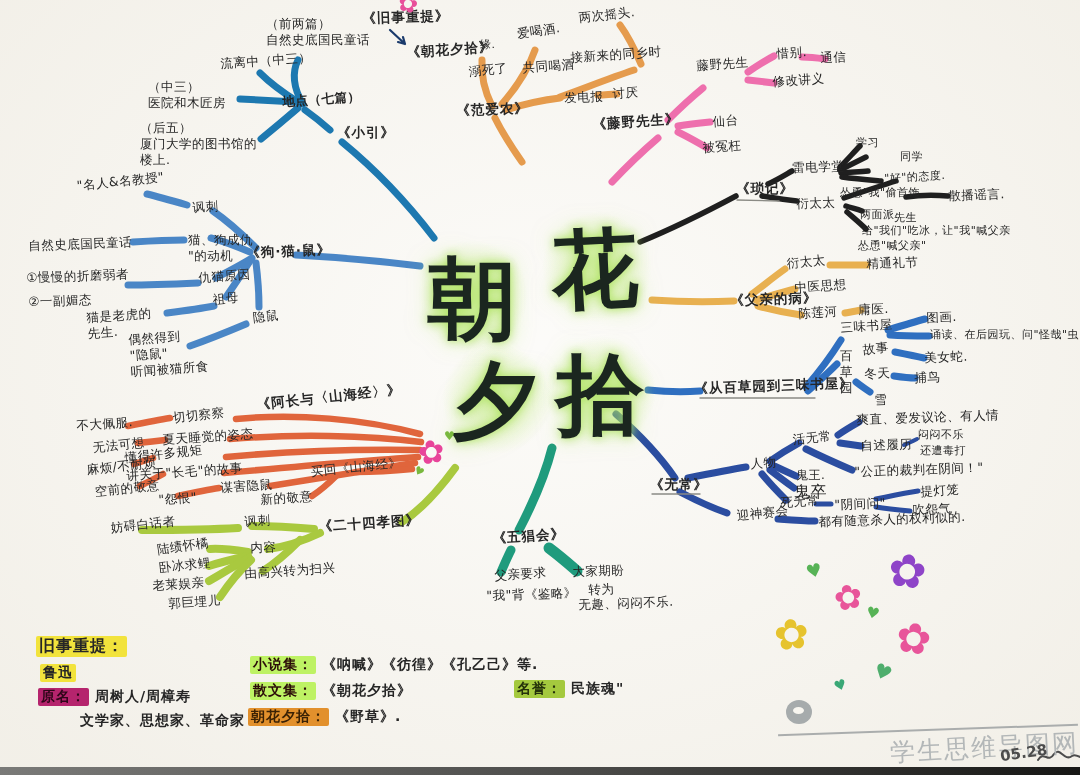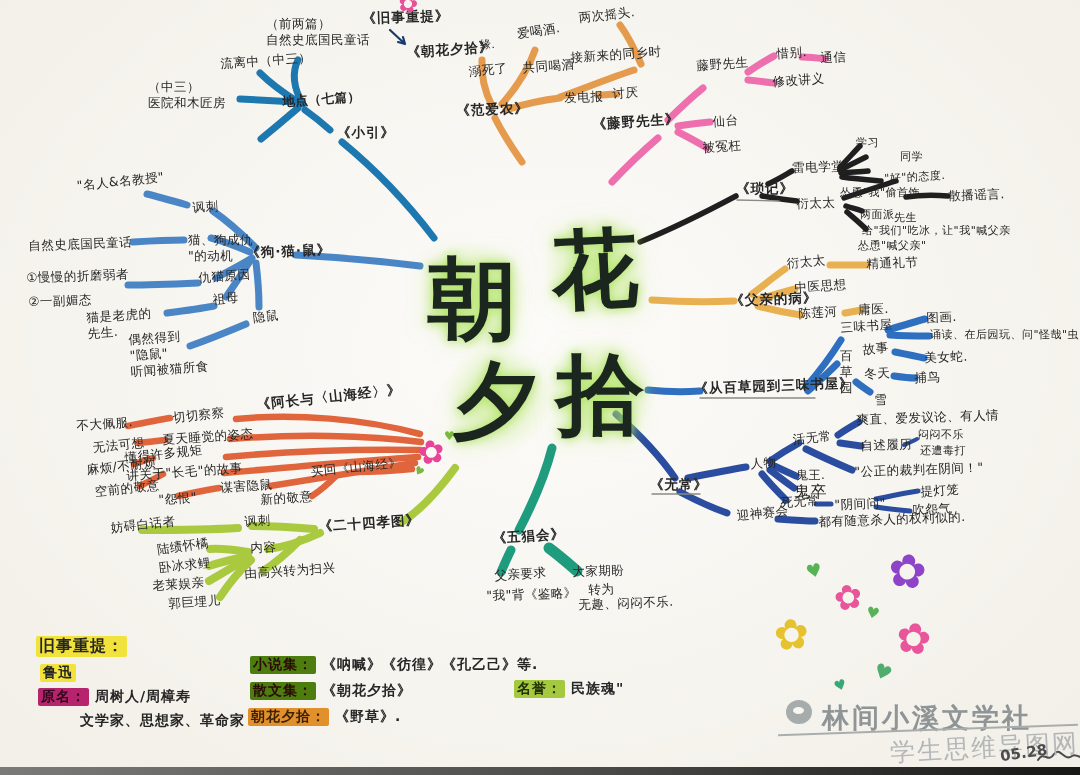--- a/index.html
+++ b/index.html
@@ -16,21 +16,21 @@
   .sm{font-size:11px;}
   .ti{position:absolute;z-index:3;font-family:"DejaVu Serif","Liberation Serif",serif;
       font-weight:bold;color:#1b261f;
       text-shadow:0 0 10px rgba(170,225,90,.95), 0 0 22px rgba(170,225,90,.55);}
   .glow{position:absolute;z-index:2;border-radius:50%;
       background:radial-gradient(closest-side, rgba(186,232,108,.5), rgba(186,232,108,0));}
   .flower{position:absolute;z-index:3;line-height:1;transform-origin:center;}
   .heart{position:absolute;z-index:3;line-height:1;transform-origin:center;}
   .hl{display:inline-block;padding:0 3px;border-radius:2px;}
   .hl-yellow{background:#f2e33c;}
-  .hl-red{background:#4d7c0f;color:#2b0c08;}
+  .hl-red{background:#bef264;color:#2b0c08;}
   .hl-magenta{background:#b5246d;color:#2e0619;}
   .hl-orange{background:#e2902c;color:#3a2104;}
   .hl-green{background:#a4c93e;color:#23300a;}
   .legend-line{position:absolute;z-index:3;font-size:14px;color:#262626;font-weight:bold;letter-spacing:1px;}
   .wm{position:absolute;z-index:4;color:#8f9496;}
   .bubble{position:absolute;z-index:4;width:26px;height:24px;background:#a6abac;border-radius:50% 50% 50% 50%;}
   .bubble::after{content:"";position:absolute;left:3px;bottom:-5px;width:0;height:0;
       border:6px solid transparent;border-top-color:#a6abac;transform:rotate(20deg);}
   .bubble::before{content:"";position:absolute;left:7px;top:7px;width:11px;height:7px;
       border-radius:50%;background:#f8f6f0;}
@@ -179,20 +179,23 @@
 
   <div class="lbl node" style="left:362px;top:10px;transform:rotate(-2deg);">《旧事重提》</div>
   <div class="lbl node" style="left:406px;top:44px;transform:rotate(-4deg);">《朝花夕拾》</div>
   <div class="lbl node" style="left:337px;top:124px;">《小引》</div>
   <div class="lbl" style="left:282px;top:94px;transform:rotate(-4deg);font-weight:bold;">地点（七篇）</div>
   <div class="lbl" style="left:266px;top:16px;">（前两篇）
 自然史底国民童话</div>
   <div class="lbl" style="left:220px;top:56px;transform:rotate(-4deg);">流离中（中三）</div>
   <div class="lbl" style="left:148px;top:80px;font-family:Liberation Mono, monospace;">（中三）
 医院和木匠房</div>
+  <div class="lbl" style="left:140px;top:120px;">（后五）
+厦门大学的图书馆的
+楼上.</div>
 
   <div class="lbl node" style="left:456px;top:102px;transform:rotate(-2deg);">《范爱农》</div>
   <div class="lbl sm" style="left:480px;top:38px;">缘.</div>
   <div class="lbl" style="left:468px;top:64px;transform:rotate(-6deg);">溺死了</div>
   <div class="lbl" style="left:516px;top:26px;transform:rotate(-8deg);">爱喝酒.</div>
   <div class="lbl" style="left:522px;top:60px;transform:rotate(-4deg);">共同喝酒</div>
   <div class="lbl" style="left:578px;top:10px;transform:rotate(-6deg);">两次摇头.</div>
   <div class="lbl" style="left:570px;top:50px;transform:rotate(-4deg);">接新来的同乡时</div>
   <div class="lbl" style="left:564px;top:90px;transform:rotate(-2deg);">发电报</div>
   <div class="lbl" style="left:612px;top:86px;transform:rotate(-4deg);">讨厌</div>
@@ -319,21 +322,20 @@
   <div class="flower" style="left:888px;top:548px;font-size:46px;color:#8e44c8;transform:rotate(8deg);">✿</div>
   <div class="flower" style="left:834px;top:580px;font-size:34px;color:#e8559a;transform:rotate(-12deg);">✿</div>
   <div class="flower" style="left:896px;top:618px;font-size:42px;color:#e8559a;transform:rotate(10deg);">✿</div>
   <div class="flower" style="left:774px;top:614px;font-size:42px;color:#e6c32e;transform:rotate(-6deg);">✿</div>
   <div class="heart" style="left:806px;top:562px;font-size:18px;color:#57b356;transform:rotate(-14deg);">♥</div>
   <div class="heart" style="left:866px;top:606px;font-size:15px;color:#57b356;transform:rotate(12deg);">♥</div>
   <div class="heart" style="left:874px;top:662px;font-size:20px;color:#4fae6d;transform:rotate(22deg);">♥</div>
   <div class="heart" style="left:834px;top:678px;font-size:14px;color:#3aa876;transform:rotate(-18deg);">♥</div>
 
   <div class="bubble" style="left:786px;top:700px;"></div>
-  <div class="wm" style="left:822px;top:700px;font-size:27px;font-weight:bold;letter-spacing:3px;">林间小溪文学社</div>
   <div class="wm" style="left:778px;top:729px;width:300px;height:2px;background:#aaadad;transform:rotate(-2deg);"></div>
   <div class="wm" style="left:890px;top:731px;font-size:25px;letter-spacing:2px;color:#b3b7b8;transform:rotate(-3deg);">学生思维导图网</div>
   <div class="wm" style="left:1000px;top:744px;font-size:15px;color:#4c4c4c;transform:rotate(-8deg);font-weight:bold;">05.28</div>
   <svg class="strokes" width="70" height="26" style="left:1034px;top:744px;" viewBox="0 0 70 26">
     <path d="M4,16 C10,6 14,20 20,10 C26,2 30,18 38,12 C44,8 50,20 60,14" fill="none" stroke="#4c4c4c" stroke-width="2" stroke-linecap="round"></path>
   </svg>
 
   <div id="bottom-edge"></div>
 </div>
 

